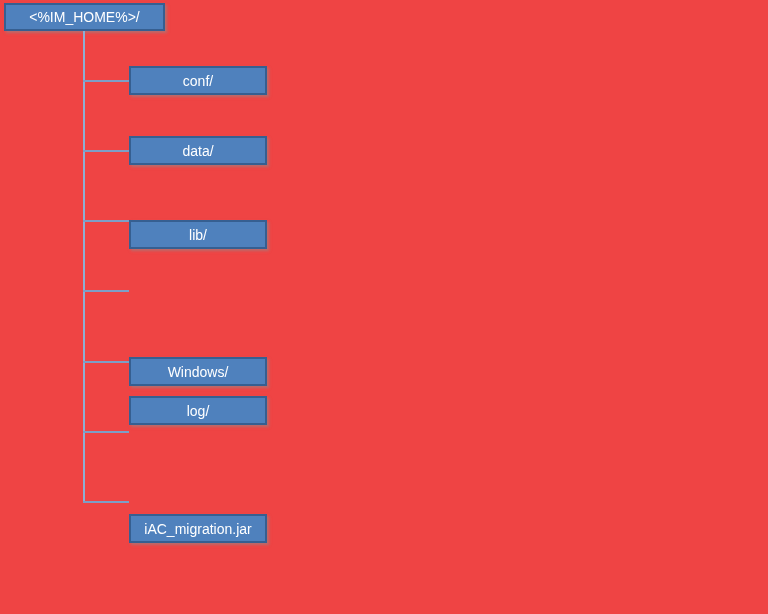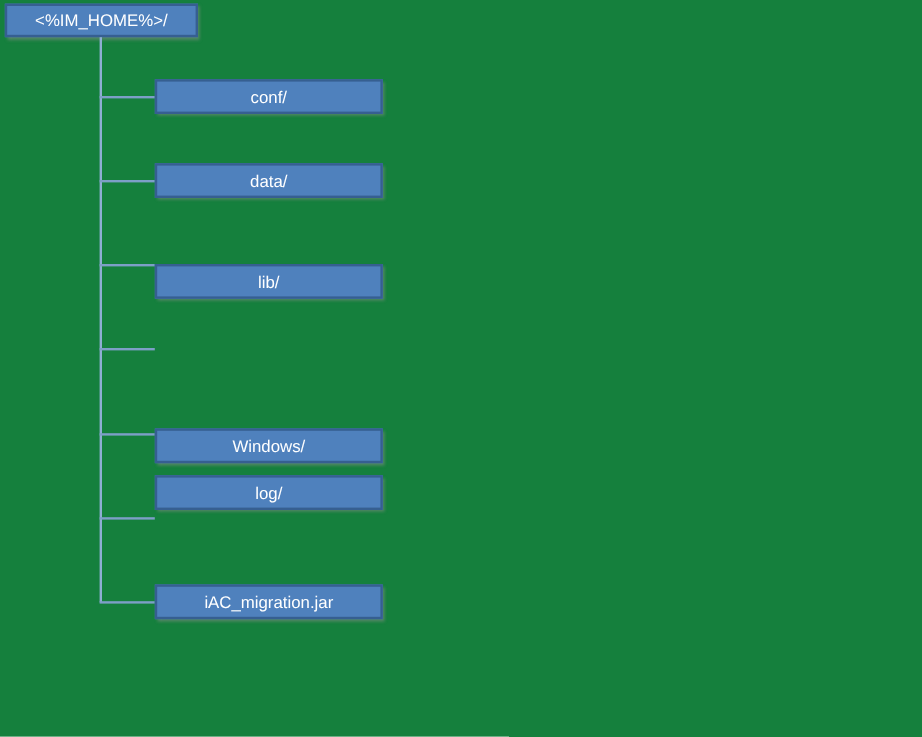--- a/index.html
+++ b/index.html
@@ -4,21 +4,21 @@
 <style>
   html, body {
     margin: 0;
     padding: 0;
     background: #ffffff;
   }
   .canvas {
     position: relative;
     width: 768px;
     height: 614px;
-    background: #15803d;
+    background: #ef4444;
     overflow: hidden;
     font-family: "Liberation Sans", "DejaVu Sans", sans-serif;
   }
   .node {
     position: absolute;
     box-sizing: border-box;
     background: #4f81bd;
     border: 2px solid #365f91;
     color: #ffffff;
     font-size: 14px;
@@ -30,21 +30,21 @@
     white-space: nowrap;
   }
   .root-node {
     left: 4px;
     top: 3px;
     width: 161px;
     height: 28px;
   }
   .child-node {
     left: 129px;
-    width: 190px;
+    width: 138px;
     height: 29px;
   }
   .trunk {
     position: absolute;
     left: 83px;
     top: 31px;
     width: 1.5px;
     height: 471px;
     background: #8eaed3;
   }
@@ -89,17 +89,17 @@
 
 
   <div class="node child-node" style="top:357px;">
     <span>Windows/</span>
   </div>
 
   <div class="node child-node" style="top:396px;">
     <span>log/</span>
   </div>
 
-  <div class="node child-node" style="top:487px;">
+  <div class="node child-node" style="top:514px;">
     <span>iAC_migration.jar</span>
   </div>
 
 </div>
 
 </body></html>

